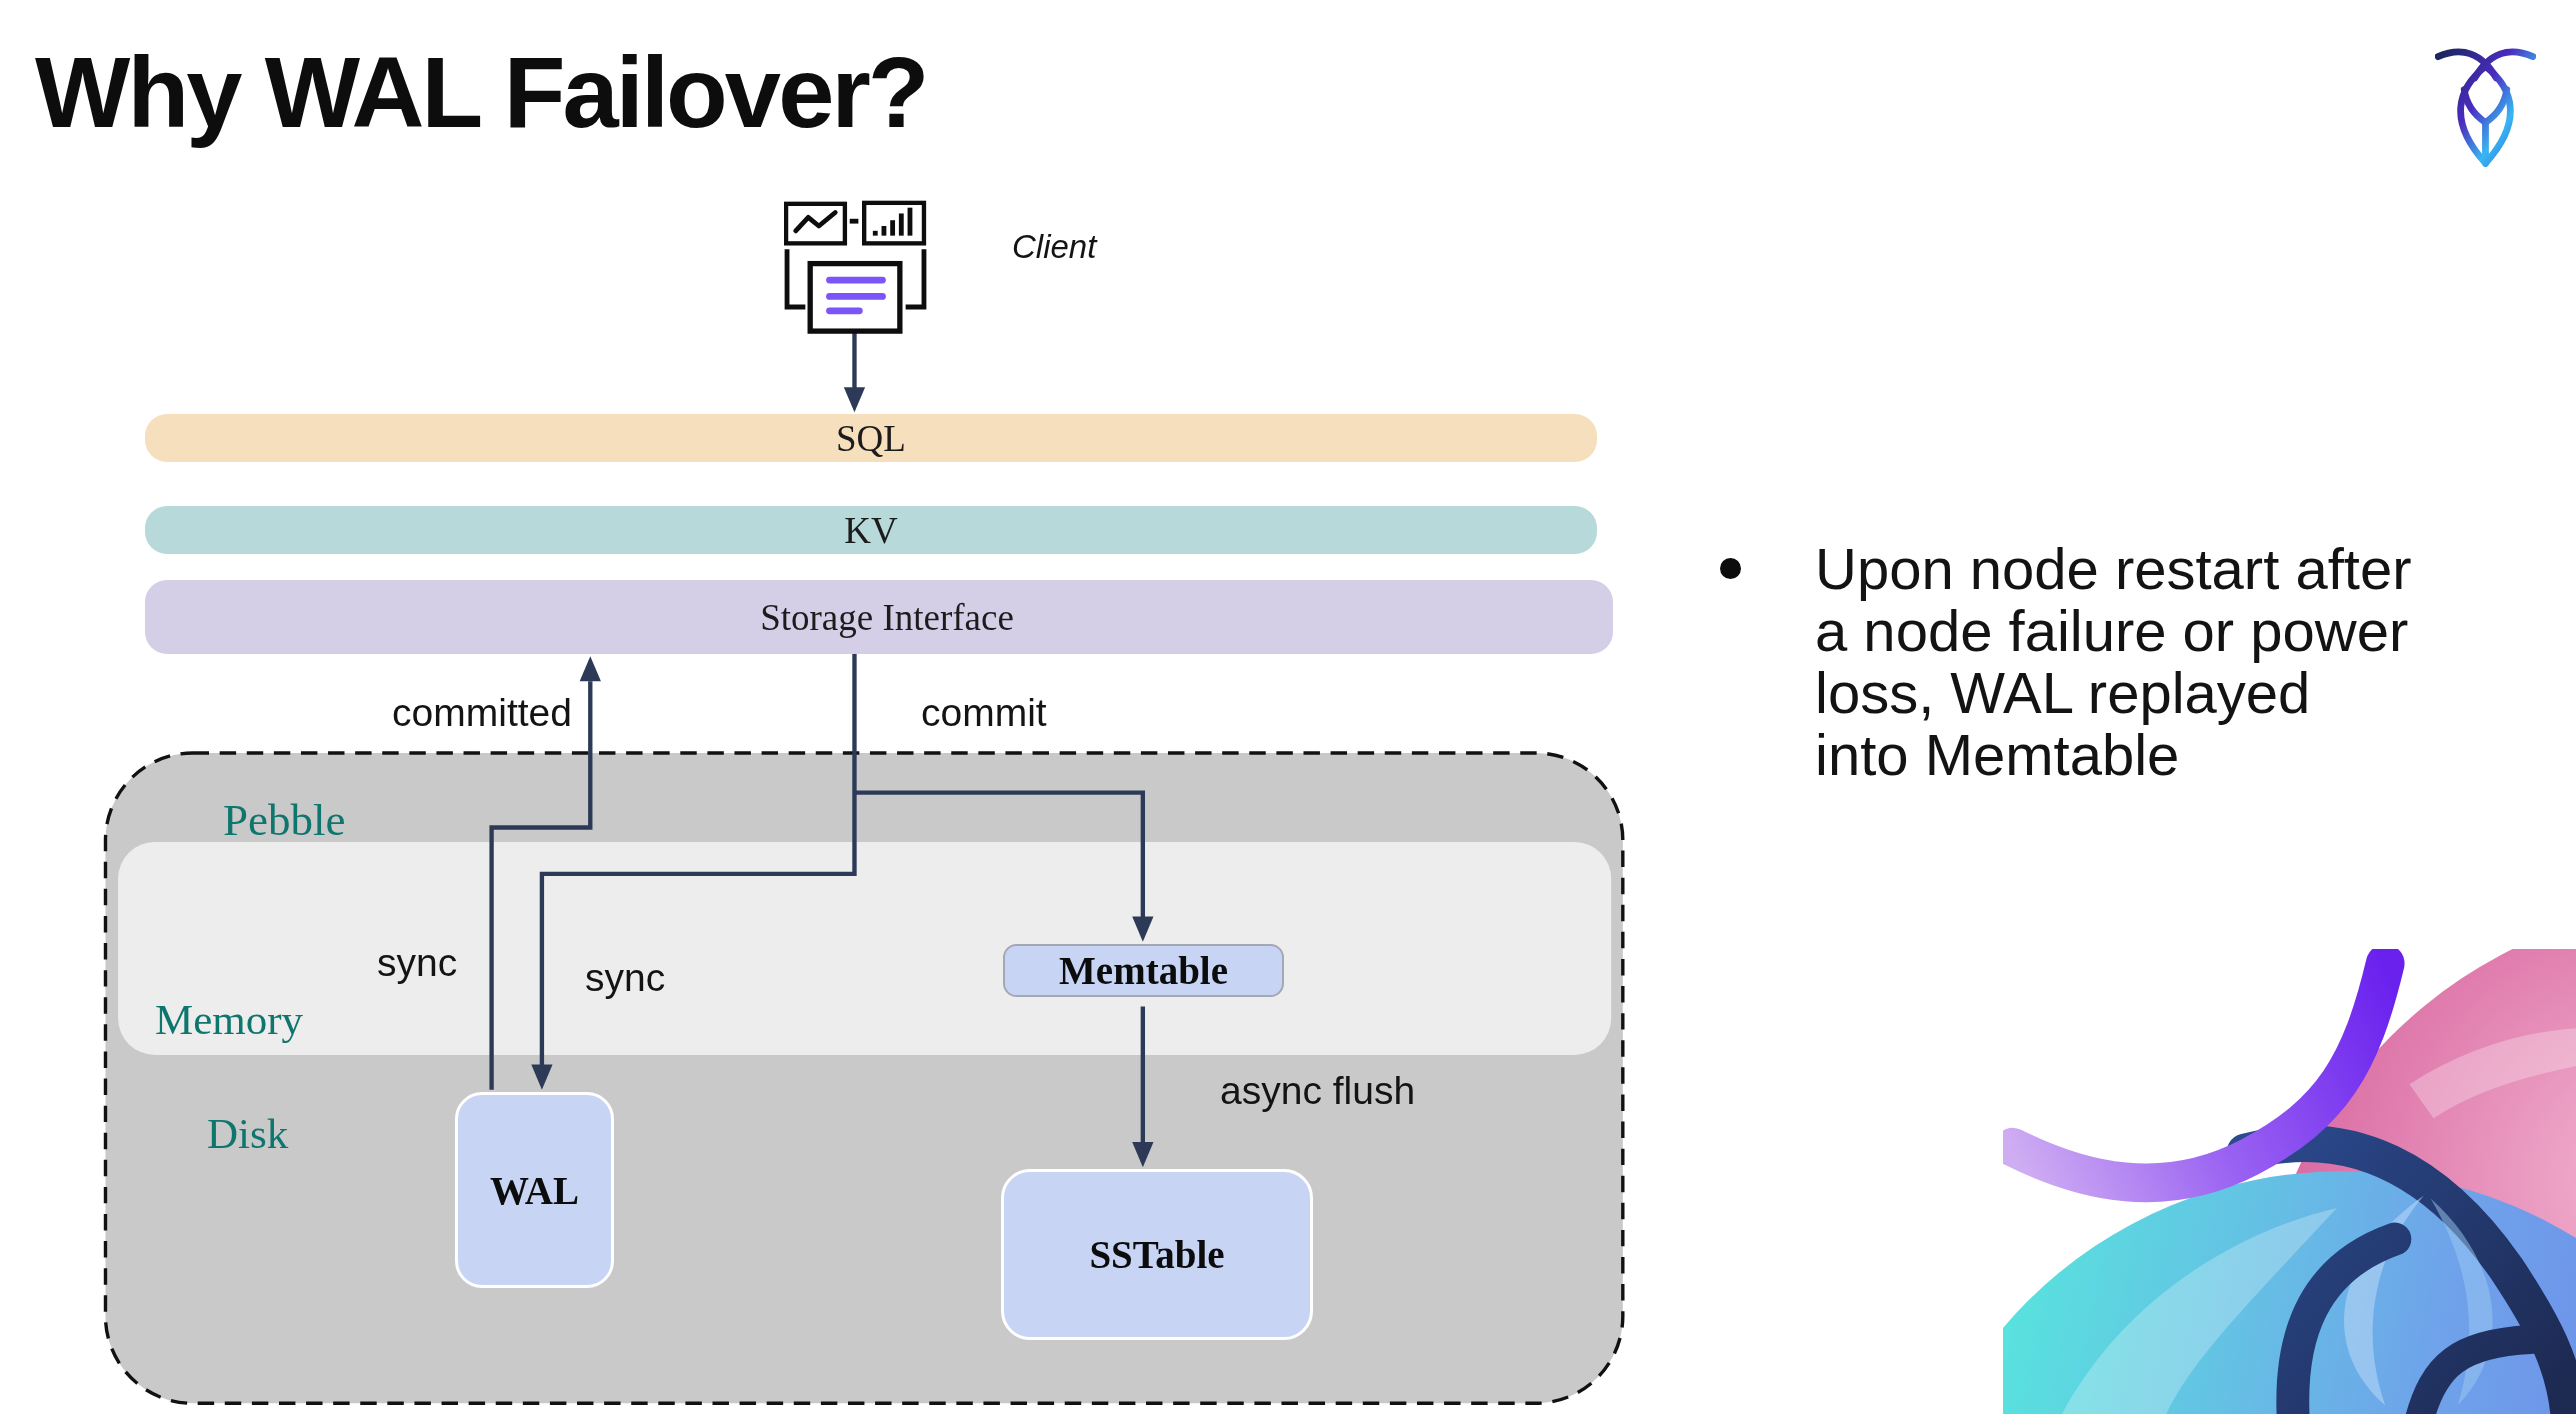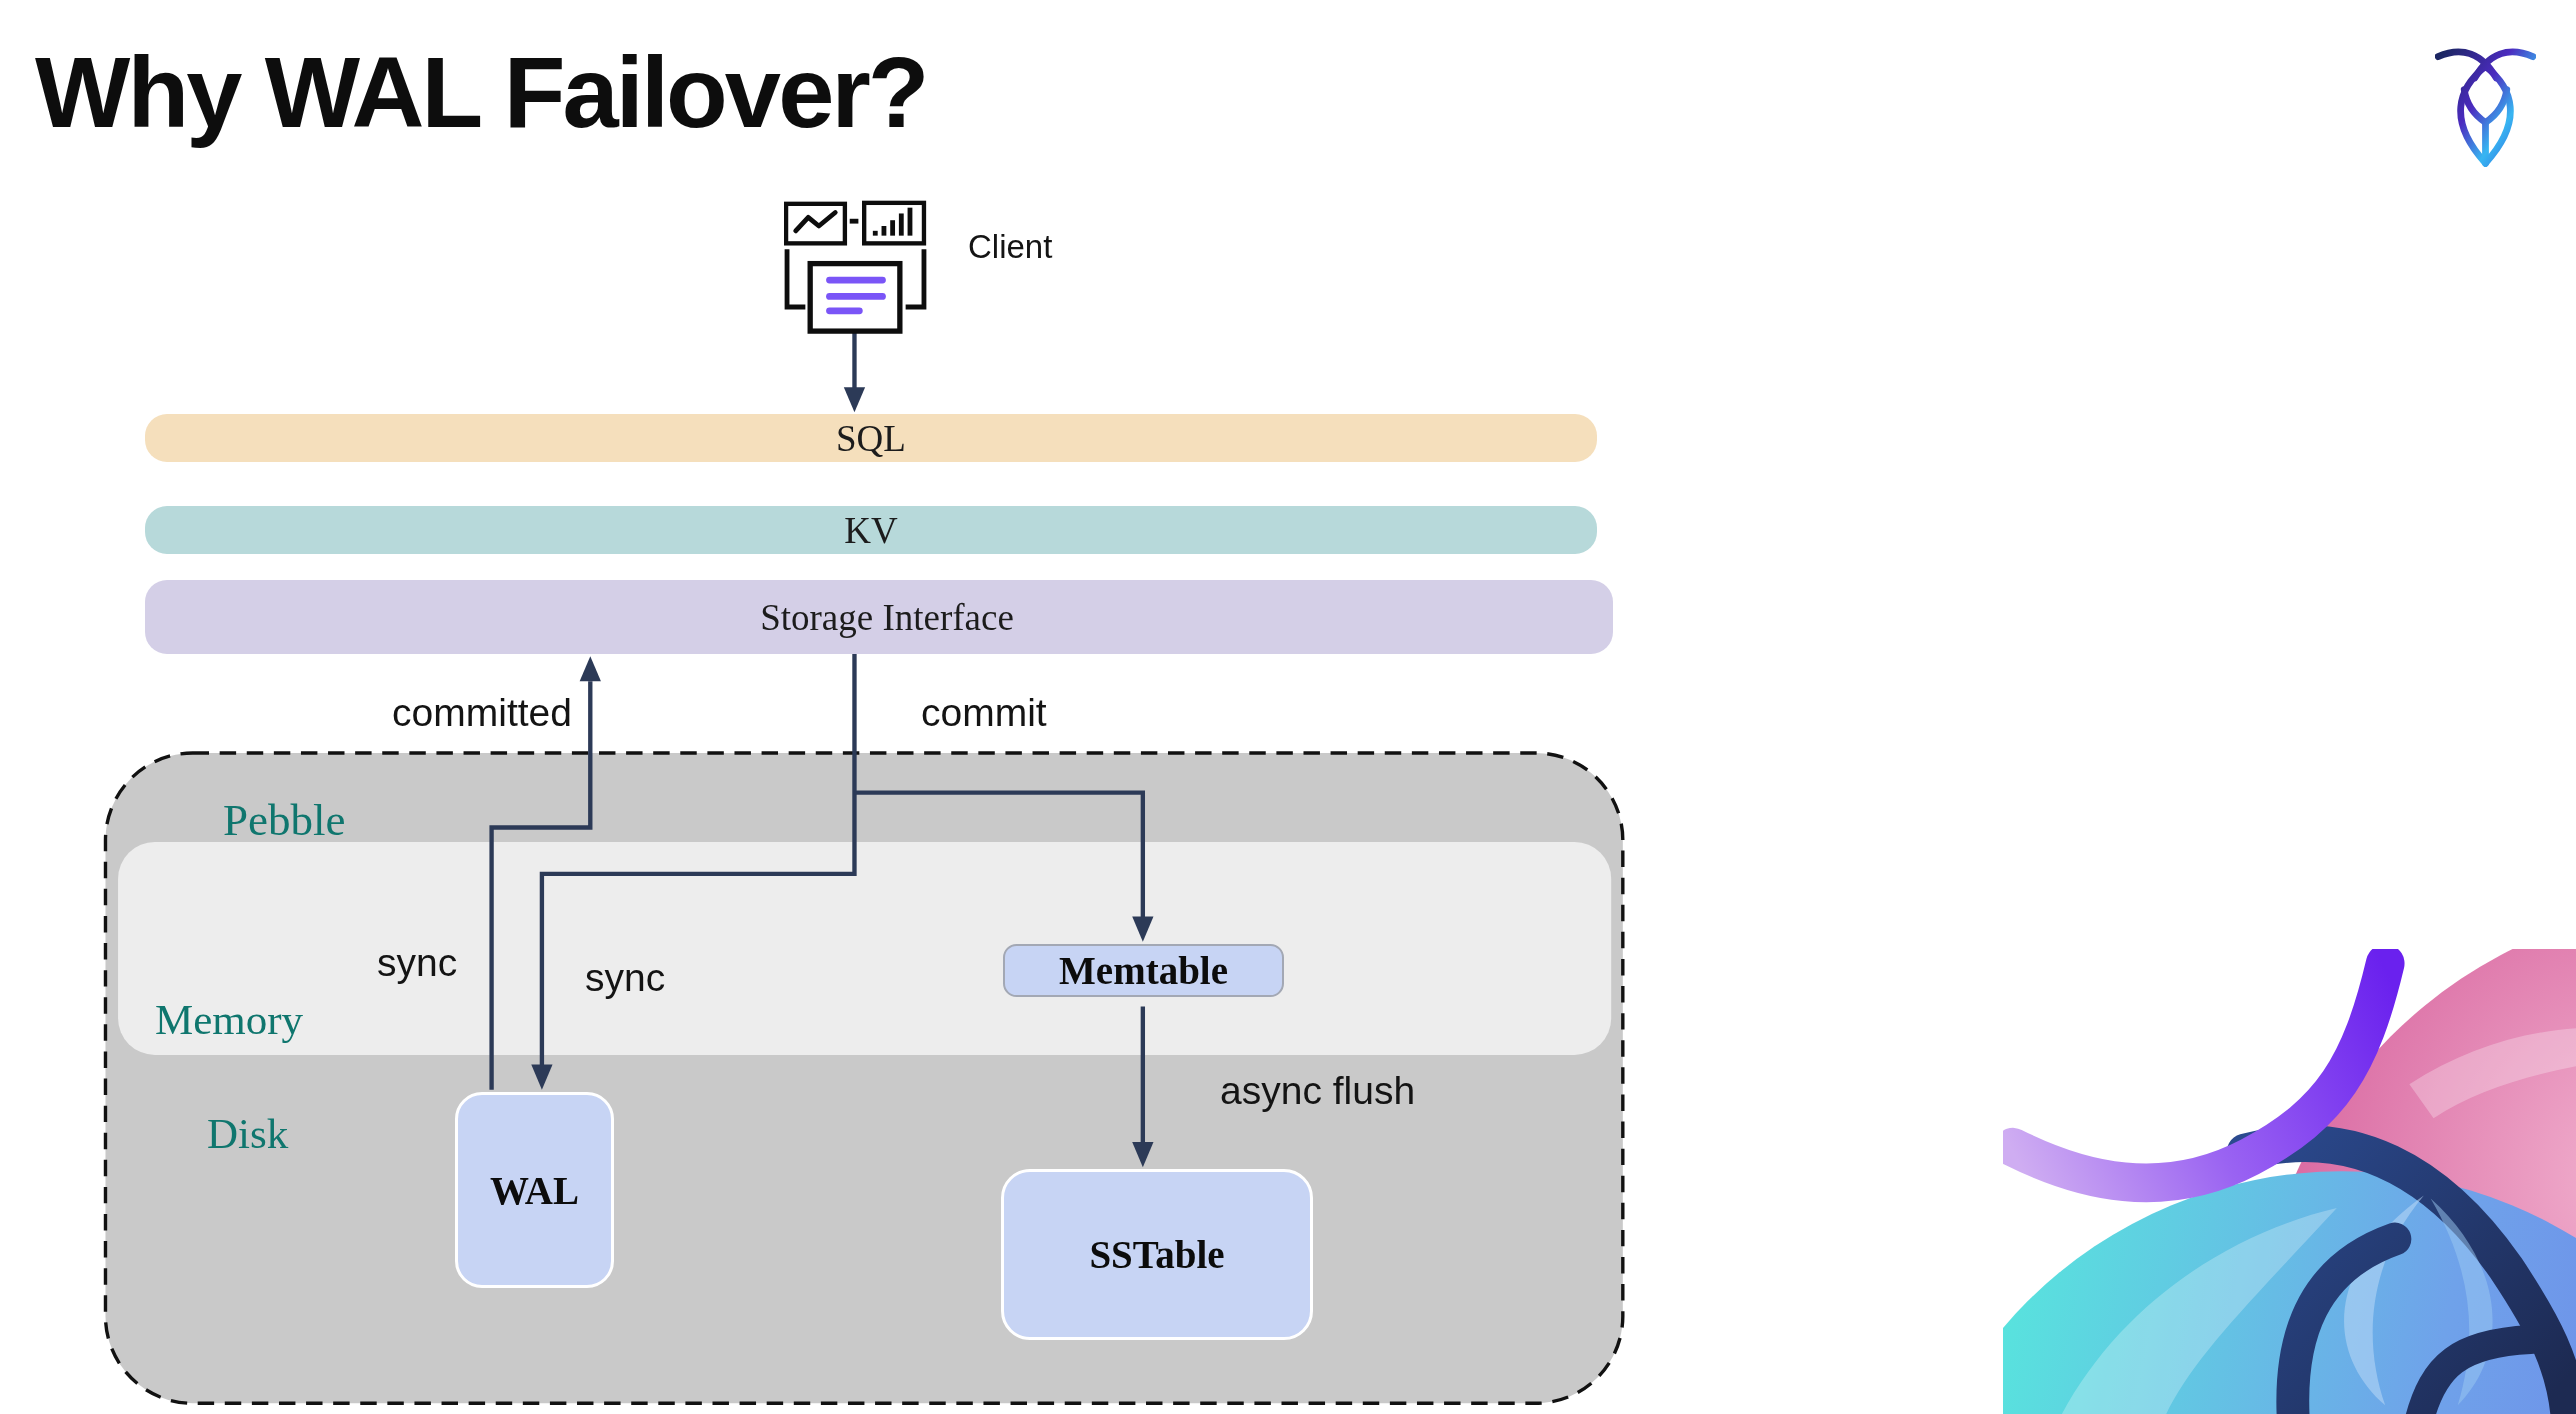--- a/index.html
+++ b/index.html
@@ -33,21 +33,21 @@
   .serif-label{font-family:"Liberation Serif",serif;color:#0f766e;}
   .pebble-label{left:223px;top:794px;font-size:45px;}
   .memory-label{left:155px;top:995px;font-size:43px;}
   .disk-label{left:207px;top:1109px;font-size:43px;}
   .edge-label{font-size:39px;color:#141414;}
   .lbl-committed{left:377px;top:691px;width:195px;text-align:right;}
   .lbl-commit{left:921px;top:691px;}
   .lbl-sync-left{left:377px;top:941px;}
   .lbl-sync-right{left:585px;top:956px;}
   .lbl-async{left:1212px;top:1069px;margin-left:8px;}
-  .lbl-client{left:968px;top:228px;font-size:33px;}
+  .lbl-client{left:1012px;top:228px;font-size:33px;font-style:italic;}
 
   
   .bullets{left:1718px;top:538px;width:697px;list-style:none;margin:0;padding:0;}
   .bullets li{position:relative;padding-left:97px;font-size:58px;line-height:62px;color:#131313;}
   .bullets li + li{margin-top:39px;}
   .bullets li::before{content:"";position:absolute;left:1.9px;top:20.3px;width:21px;height:21px;
         border-radius:50%;background:#0c0c0c;}
 
   
   .corner-art{right:0;bottom:0;}
@@ -135,20 +135,21 @@
 <div class="abs serif-label disk-label">Disk</div>
 
 <div class="abs edge-label lbl-client">Client</div>
 <div class="abs edge-label lbl-committed">committed</div>
 <div class="abs edge-label lbl-commit">commit</div>
 <div class="abs edge-label lbl-sync-left">sync</div>
 <div class="abs edge-label lbl-sync-right">sync</div>
 <div class="abs edge-label lbl-async">async flush</div>
 
 <ul class="abs bullets">
+  <li>Upon node restart after a node failure or power loss, WAL replayed into Memtable</li>
 </ul>
 
 <svg class="abs corner-art" width="573" height="466" viewBox="0 0 592 482">
   <defs>
     <radialGradient id="pinkG" cx="0.42" cy="0.30" r="0.75">
       <stop offset="0" stop-color="#f2b3d0"></stop>
       <stop offset="0.55" stop-color="#d8659f"></stop>
       <stop offset="1" stop-color="#b83d88"></stop>
     </radialGradient>
     <linearGradient id="tealG" x1="0" y1="0.4" x2="1" y2="0.6">

